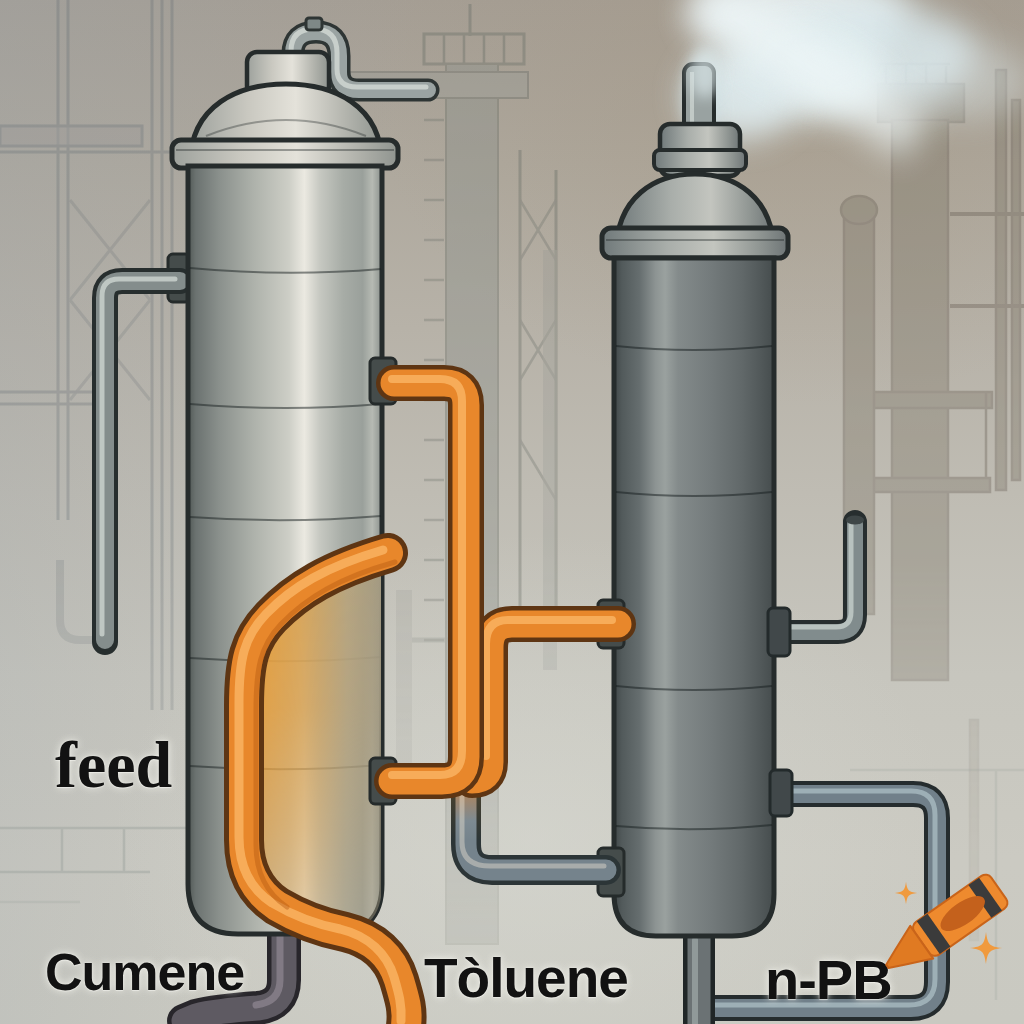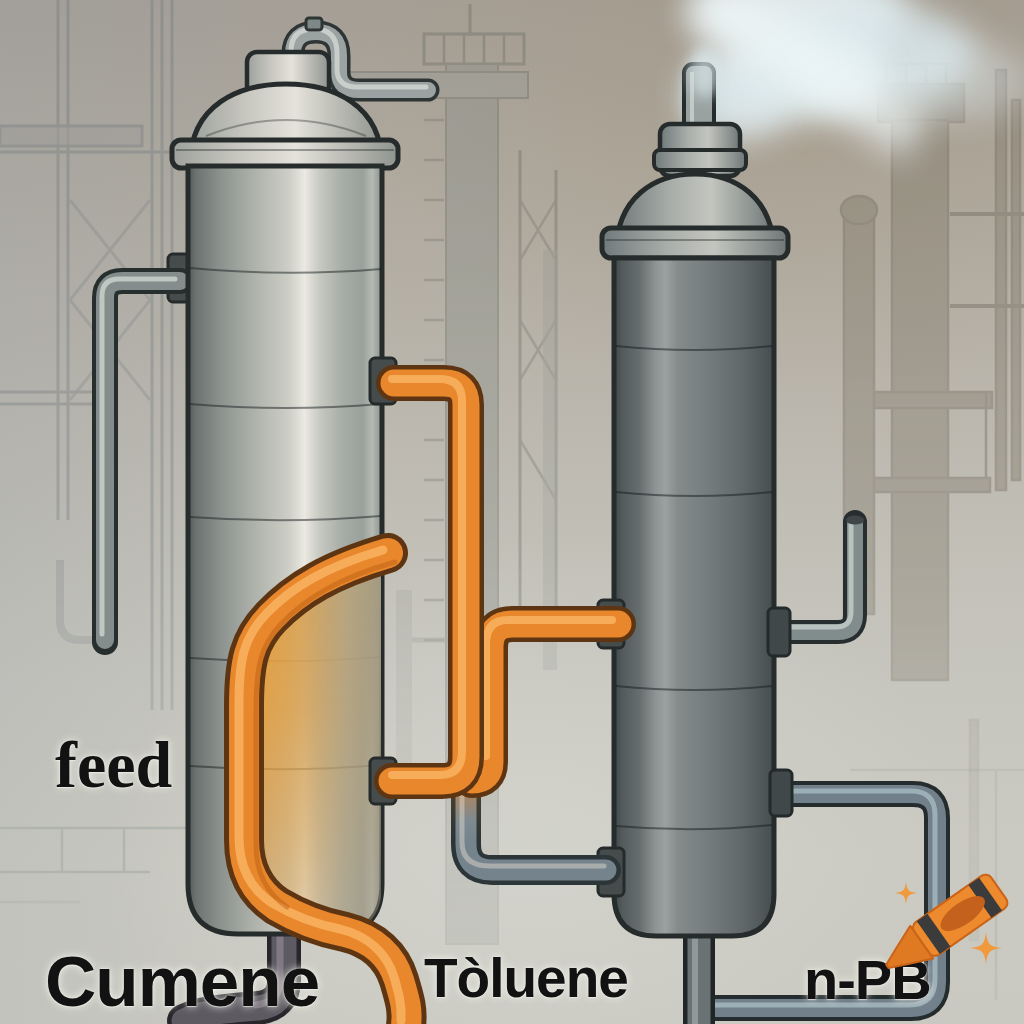--- a/index.html
+++ b/index.html
@@ -13,24 +13,24 @@
       linear-gradient(180deg,#a59e94 0%,#aea89d 16%,#b7b2a8 32%,#bfbcb3 48%,#c7c6be 66%,#cbcac2 84%,#c9c9c1 100%);
   }
   svg{position:absolute;inset:0;display:block;}
   .label{
     position:absolute;color:#121212;line-height:1;white-space:nowrap;
     text-shadow:0 0 8px rgba(246,246,240,.9),0 0 2px rgba(246,246,240,.8),0 1px 0 rgba(240,240,235,.5);
   }
   .label-sans{font-family:"Liberation Sans",sans-serif;font-weight:700;letter-spacing:-1px;}
   .label-serif{font-family:"Liberation Serif",serif;font-weight:700;}
   #lbl-feed   {left:55px; top:732px;  font-size:66px;}
-  #lbl-cumene {left:45px; top:946px;  font-size:71px;}
+  #lbl-cumene {left:45px; top:946px;  font-size:52px;}
   #lbl-toluene{left:424px;top:951px;  font-size:55px;}
   #lbl-xylene {left:801px;top:456px;  font-size:54px;}
-  #lbl-npb    {left:765px;top:952px;  font-size:56px;margin-left:39px;}
+  #lbl-npb    {left:765px;top:952px;  font-size:56px;}
 </style>
 </head>
 <body>
 
 <div class="stage">
 
 <svg width="1024" height="1024" viewBox="0 0 1024 1024">
   <defs>
     <linearGradient id="gLBody" x1="0" y1="0" x2="1" y2="0">
       <stop offset="0" stop-color="#515855"></stop>

